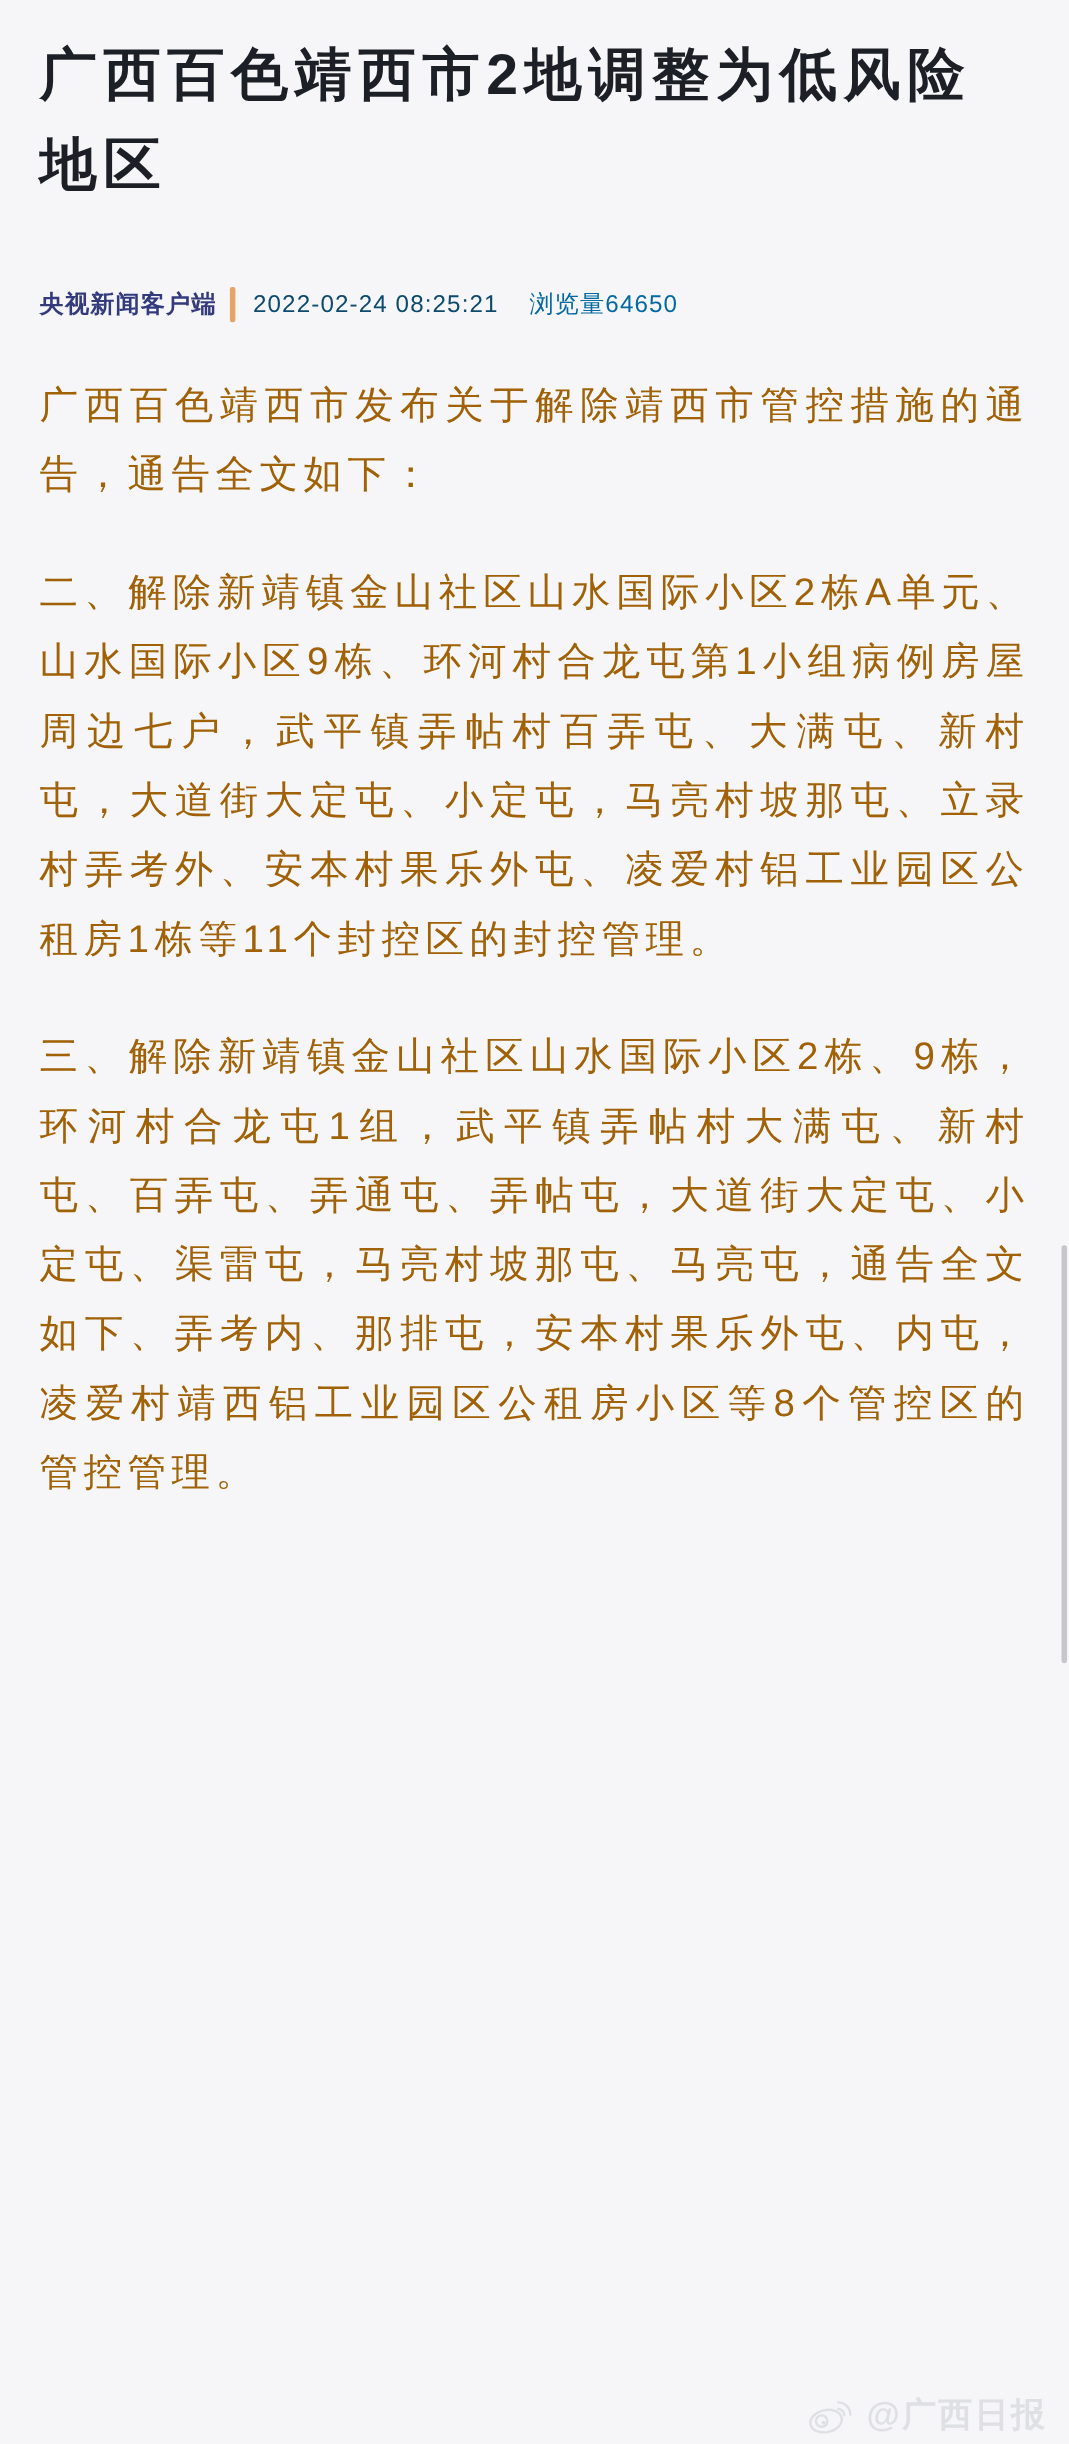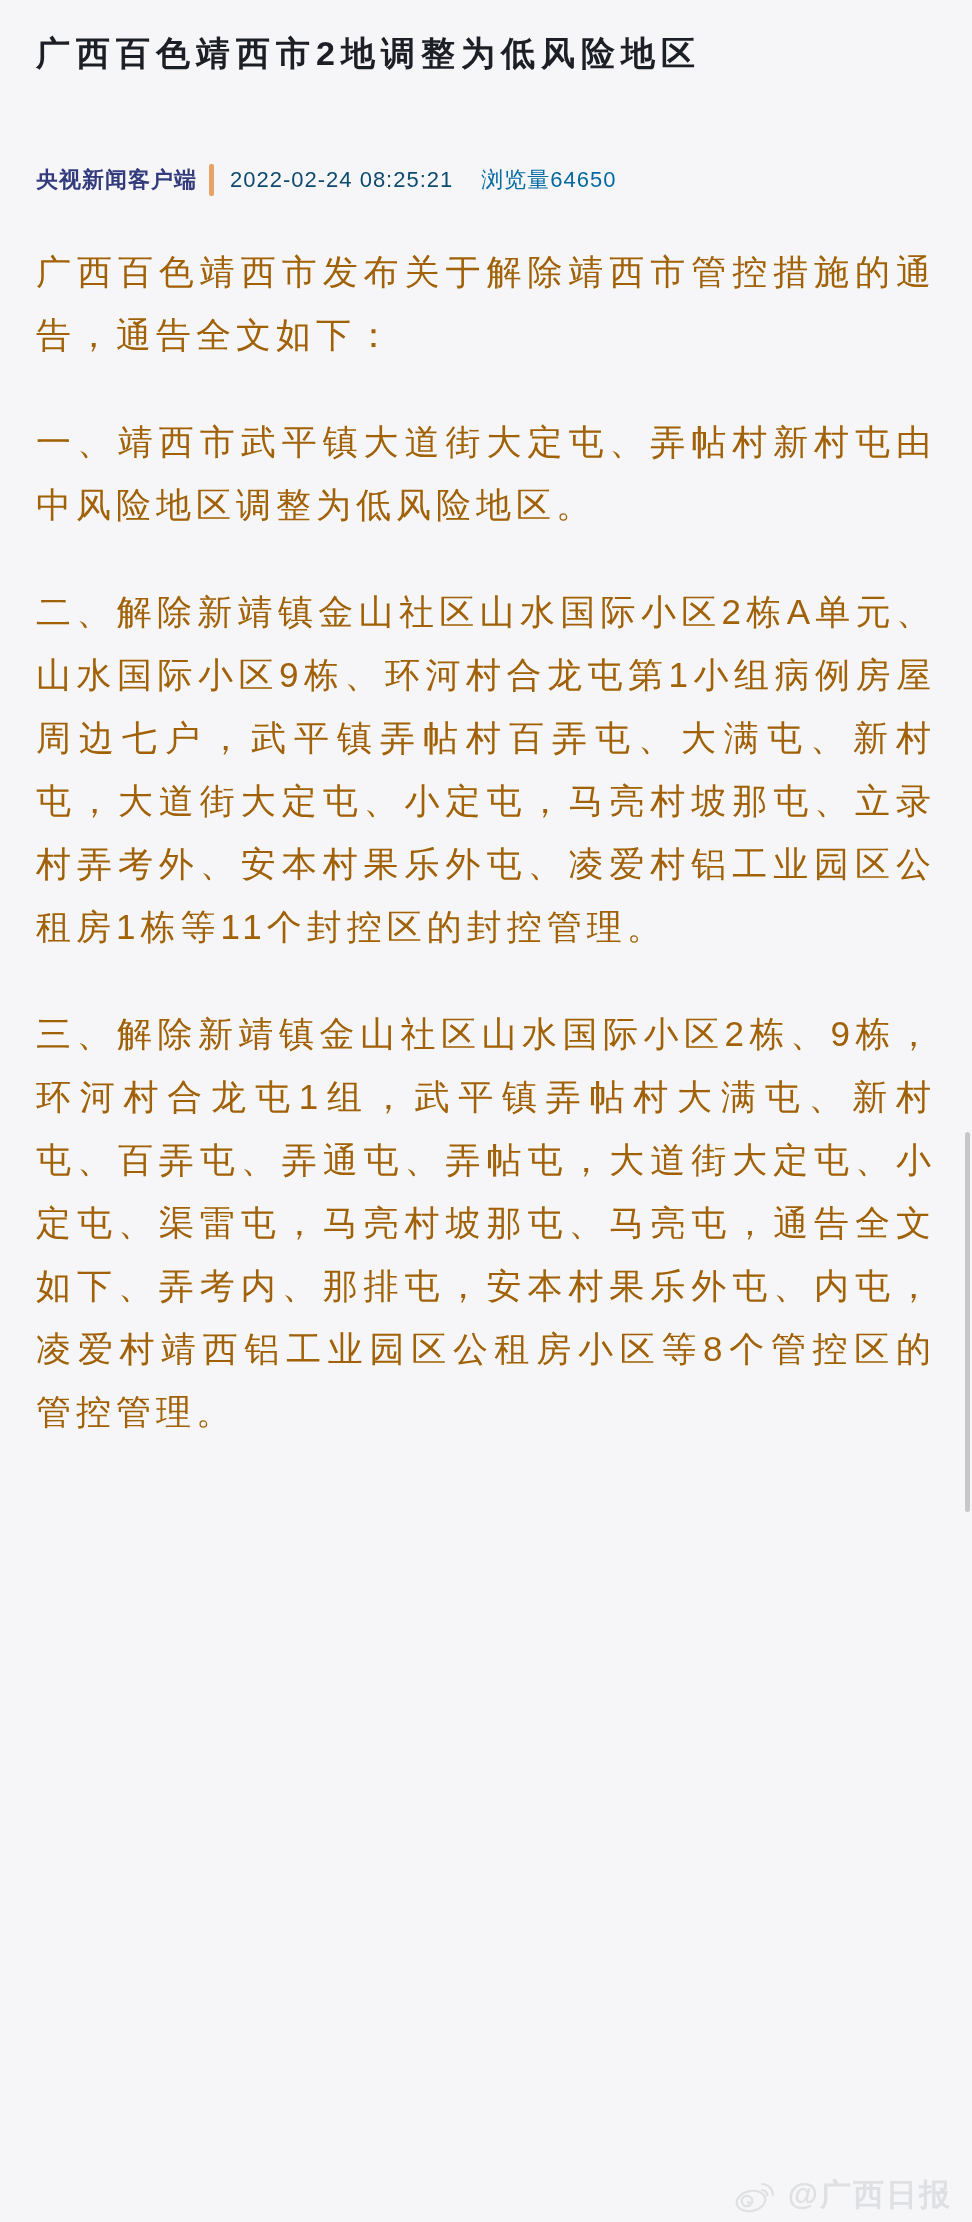--- a/index.html
+++ b/index.html
@@ -7,22 +7,22 @@
     position: relative;
     width: 972px;
     height: 2222px;
     margin: 0 auto;
     background: #f6f6f8;
     overflow: hidden;
     font-family: "Liberation Sans", sans-serif;
   }
   .title {
     margin: 0;
-    padding: 12px 36px 0 36px;
-    font-size: 34px;
+    padding: 27px 36px 0 36px;
+    font-size: 52px;
     line-height: 82px;
     font-weight: 700;
     letter-spacing: 6px;
     color: #1c1f26;
     word-break: break-all;
   }
   .meta {
     display: flex;
     align-items: center;
     margin: 66px 36px 0 36px;
@@ -99,21 +99,20 @@
 
   <div class="meta">
     <span class="source">央视新闻客户端</span>
     <span class="sep"></span>
     <span class="time">2022-02-24 08:25:21</span>
     <span class="views">浏览量64650</span>
   </div>
 
   <div class="body">
     <p>广西百色靖西市发布关于解除靖西市管控措施的通告，通告全文如下：</p>
-    <p>一、靖西市武平镇大道街大定屯、弄帖村新村屯由中风险地区调整为低风险地区。</p>
     <p>二、解除新靖镇金山社区山水国际小区2栋A单元、山水国际小区9栋、环河村合龙屯第1小组病例房屋周边七户，武平镇弄帖村百弄屯、大满屯、新村屯，大道街大定屯、小定屯，马亮村坡那屯、立录村弄考外、安本村果乐外屯、凌爱村铝工业园区公租房1栋等11个封控区的封控管理。</p>
     <p>三、解除新靖镇金山社区山水国际小区2栋、9栋，环河村合龙屯1组，武平镇弄帖村大满屯、新村屯、百弄屯、弄通屯、弄帖屯，大道街大定屯、小定屯、渠雷屯，马亮村坡那屯、马亮屯，通告全文如下、弄考内、那排屯，安本村果乐外屯、内屯，凌爱村靖西铝工业园区公租房小区等8个管控区的管控管理。</p>
   </div>
 
   <div class="watermark">
     <span>
       <svg width="48" height="40" viewBox="0 0 48 40" fill="none" xmlns="http://www.w3.org/2000/svg">
         <g transform="rotate(-12 19 26)">
           <ellipse cx="19" cy="26" rx="14.5" ry="10" stroke="#dfe0e3" stroke-width="2.2"></ellipse>
         </g>

